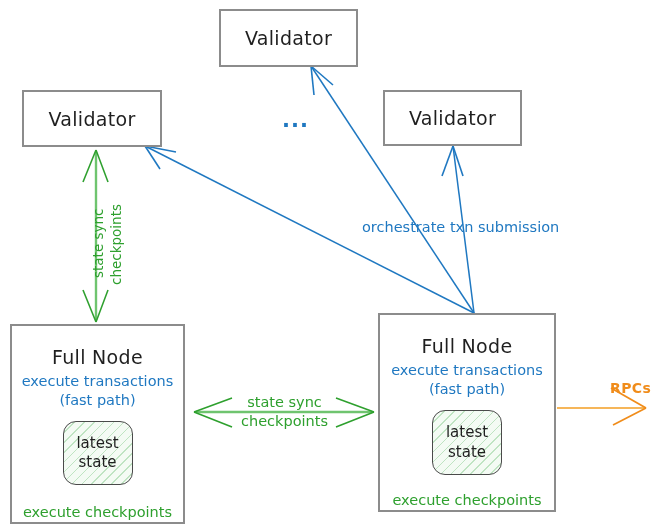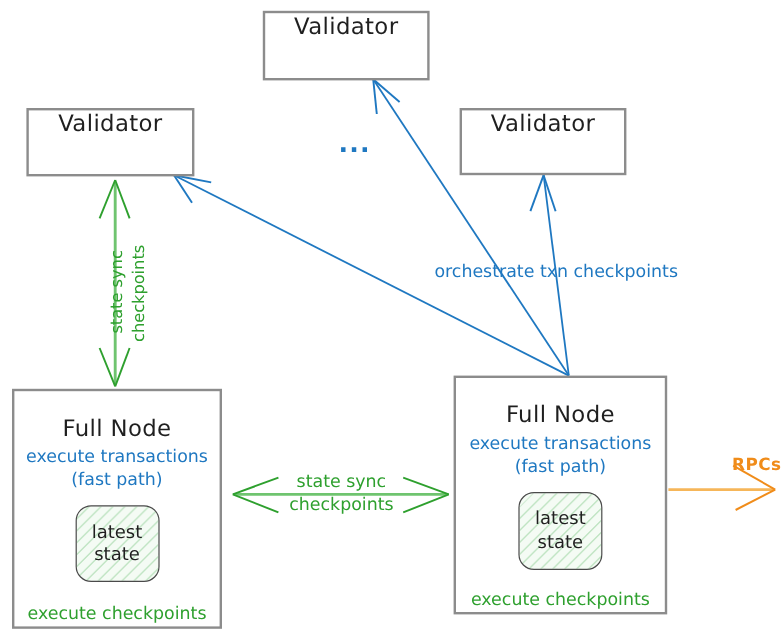--- a/index.html
+++ b/index.html
@@ -25,20 +25,21 @@
   }
   .node-box {
     position: absolute;
     box-sizing: border-box;
     border: 2px solid #8c8c8c;
     background: transparent;
     z-index: 3;
   }
   .validator-box {
     display: flex;
+    align-items: center;
     justify-content: center;
   }
   .validator-label {
     font-size: 19px;
     color: #1f1f1f;
     font-family: "DejaVu Sans", sans-serif;
     letter-spacing: 0.3px;
   }
   .fullnode-box {
     display: flex;
@@ -204,21 +205,21 @@
       <div>execute transactions</div>
       <div>(fast path)</div>
     </div>
     <div class="state-pill" style="width:70px; height:66px; margin-top:12px;">
       <span>latest</span>
       <span>state</span>
     </div>
     <div class="green-text" style="margin-top:16px;">execute checkpoints</div>
   </div>
 
-  <div class="abs-label orchestrate-label" style="left:362px; top:219px;">orchestrate txn checkpoints</div>
+  <div class="abs-label orchestrate-label" style="left:362px; top:219px;">orchestrate txn submission</div>
 
   <div class="abs-label rpcs-label" style="left:570px; top:380px;margin-left:40px;">RPCs</div>
 
   <div class="abs-label sync-mid-label" style="left:232px; top:393px; width:105px;">
     <div>state sync</div>
     <div>checkpoints</div>
   </div>
 
   <div class="vert-sync-label" style="left:90px; top:278px;">state sync</div>
 

